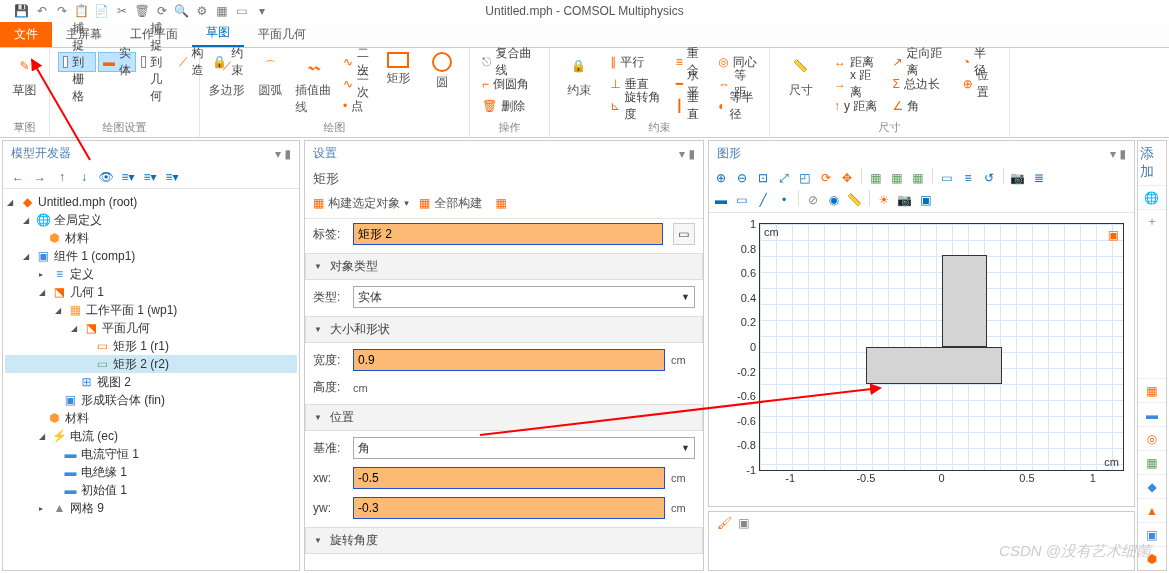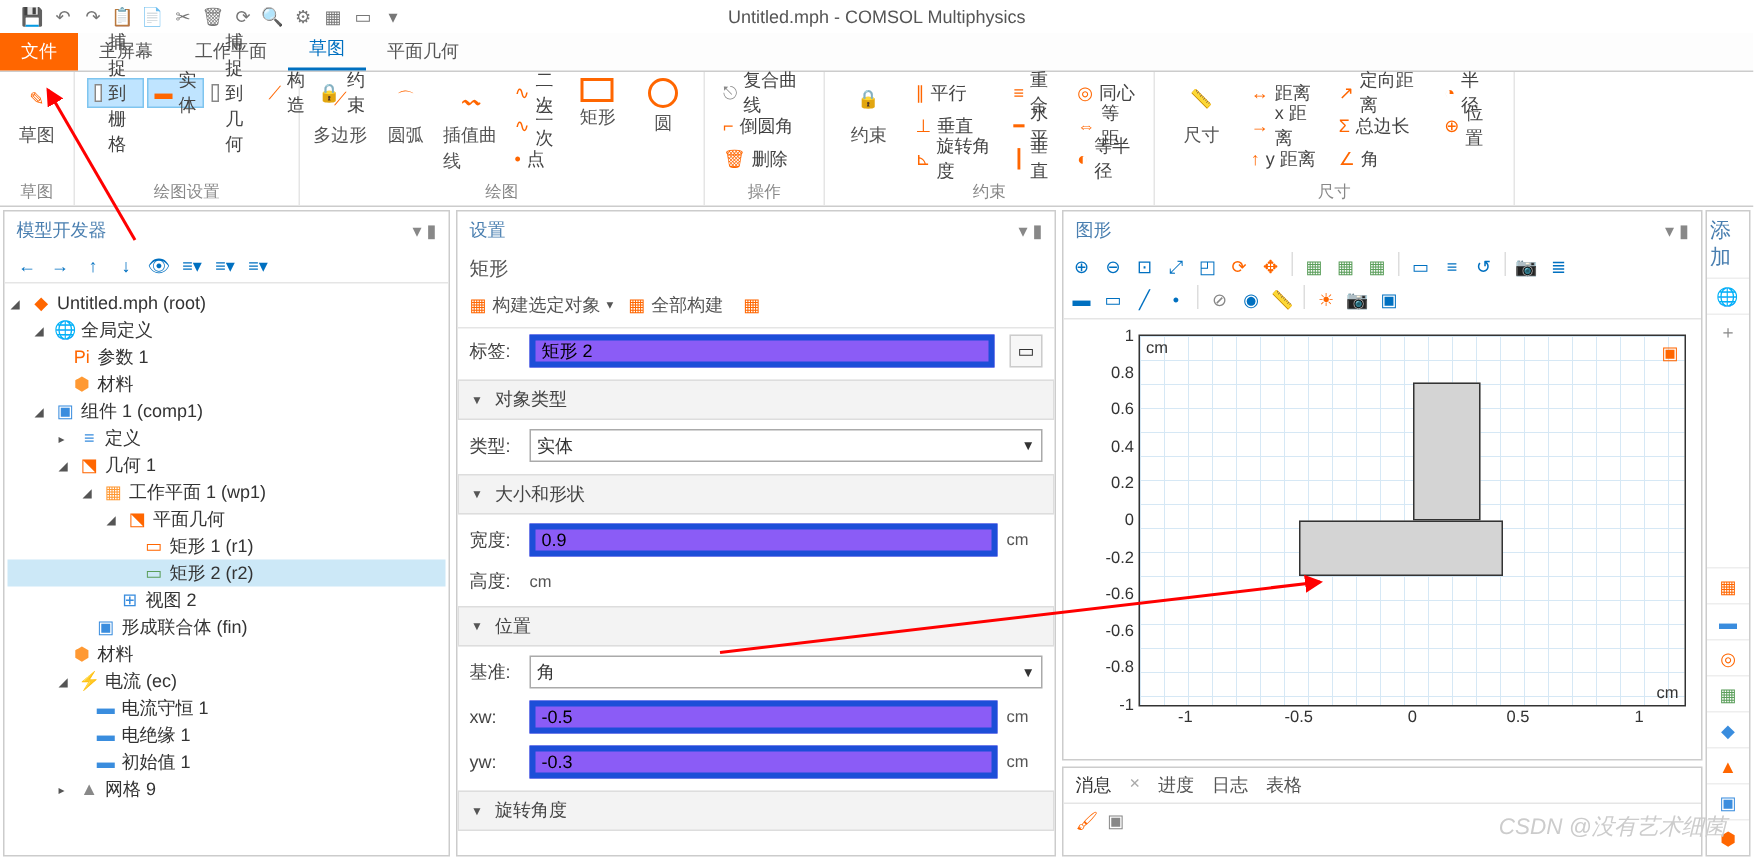--- a/index.html
+++ b/index.html
@@ -43,21 +43,21 @@
 .tri { width: 10px; color: #555; font-size: 8px; }
 .tree-icon { width: 15px; height: 14px; display: flex; align-items: center; justify-content: center; }
 .tree-row.selected { background: #cce8f7; }
 
 
 .settings-sub { padding: 4px 8px; color: #555; font-size: 13px; }
 .build-row { display: flex; gap: 10px; padding: 2px 8px 6px; border-bottom: 1px solid #e5e5e5; }
 .build-btn { display: flex; align-items: center; gap: 4px; color: #555; cursor: pointer; }
 .field-row { display: flex; align-items: center; padding: 4px 8px; gap: 6px; }
 .field-label { width: 34px; color: #444; }
-.field-input { flex: 1; height: 22px; border: 4px solid #1d4ed8; padding: 0 4px; background: #8b5cf6; }
+.field-input { flex: 1; height: 22px; border: 1px solid #1d4ed8; padding: 0 4px; background: #fdba74; }
 .unit { width: 24px; font-size: 11px; color: #555; }
 .section-hdr { background: #f3f3f3; border: 1px solid #ddd; padding: 4px 8px; display: flex; align-items: center; gap: 6px; color: #444; margin: 4px 0 2px; }
 .section-hdr .tri { color: #555; }
 .select { flex: 1; height: 22px; border: 1px solid #aaa; padding: 0 4px; background: #fff; display: flex; align-items: center; justify-content: space-between; }
 
 .icon-btn-end { width: 22px; height: 22px; border: 1px solid #ccc; margin-left: 4px; background: #f7f7f7; display: flex; align-items: center; justify-content: center; cursor: pointer; }
 
 
 .graph-toolbar { display: flex; flex-wrap: wrap; gap: 1px; padding: 2px; border-bottom: 1px solid #e5e5e5; }
 .gtb { width: 20px; height: 20px; display: flex; align-items: center; justify-content: center; cursor: pointer; }
@@ -333,24 +333,20 @@
     <div class="tree">
       <div class="tree-row" style="padding-left:2px">
           <span class="tri">◢</span>
           <span class="tree-icon" style="color:#ff6600">◆</span>
           <span>Untitled.mph (root)</span>
         </div>
       <div class="tree-row" style="padding-left:18px">
           <span class="tri">◢</span>
           <span class="tree-icon" style="color:#3a8dde">🌐</span>
           <span>全局定义</span>
-        </div>
-      <div class="tree-row" style="padding-left:42px">
-          <span class="tree-icon" style="color:#ff6600">Pi</span>
-          <span>参数 1</span>
         </div>
       <div class="tree-row" style="padding-left:42px">
           <span class="tree-icon" style="color:#ff9933">⬢</span>
           <span>材料</span>
         </div>
       <div class="tree-row" style="padding-left:18px">
           <span class="tri">◢</span>
           <span class="tree-icon" style="color:#3a8dde">▣</span>
           <span>组件 1 (comp1)</span>
         </div>
@@ -553,33 +549,26 @@
             <div class="ytick" style="top: 98.4px;">0.2</div>
             <div class="ytick" style="top: 123px;">0</div>
             <div class="ytick" style="top: 147.6px;">-0.2</div>
             <div class="ytick" style="top: 172.2px;">-0.6</div>
             <div class="ytick" style="top: 196.8px;">-0.6</div>
             <div class="ytick" style="top: 221.4px;">-0.8</div>
             <div class="ytick" style="top: 246px;">-1</div>
             <div class="xtick" style="left: 30.25px;">-1</div>
             <div class="xtick" style="left: 105.875px;">-0.5</div>
             <div class="xtick" style="left: 181.5px;">0</div>
-            <div class="xtick" style="left: 252px;">0.5</div>
+            <div class="xtick" style="left: 267px;">0.5</div>
             <div class="xtick" style="left: 332.75px;">1</div>
           </div>
       </div>
     </div>
     <div class="panel" style="height:60px">
-      <div class="tabs-bottom">
-        <span class="active">消息</span>
-          <span style="color:#aaa">×</span>
-        <span>进度</span>
-        <span>日志</span>
-        <span>表格</span>
-      </div>
       <div style="padding:4px 8px;display:flex;gap:6px">
         <span style="color:#ff6600">🖌</span>
         <span style="color:#888">▣</span>
       </div>
     </div>
   </div>
 
   <div class="sidestrip">
     <div class="sidestrip-hdr">添加</div>
     <div class="side-item" style="color:#3a8dde">🌐</div>

